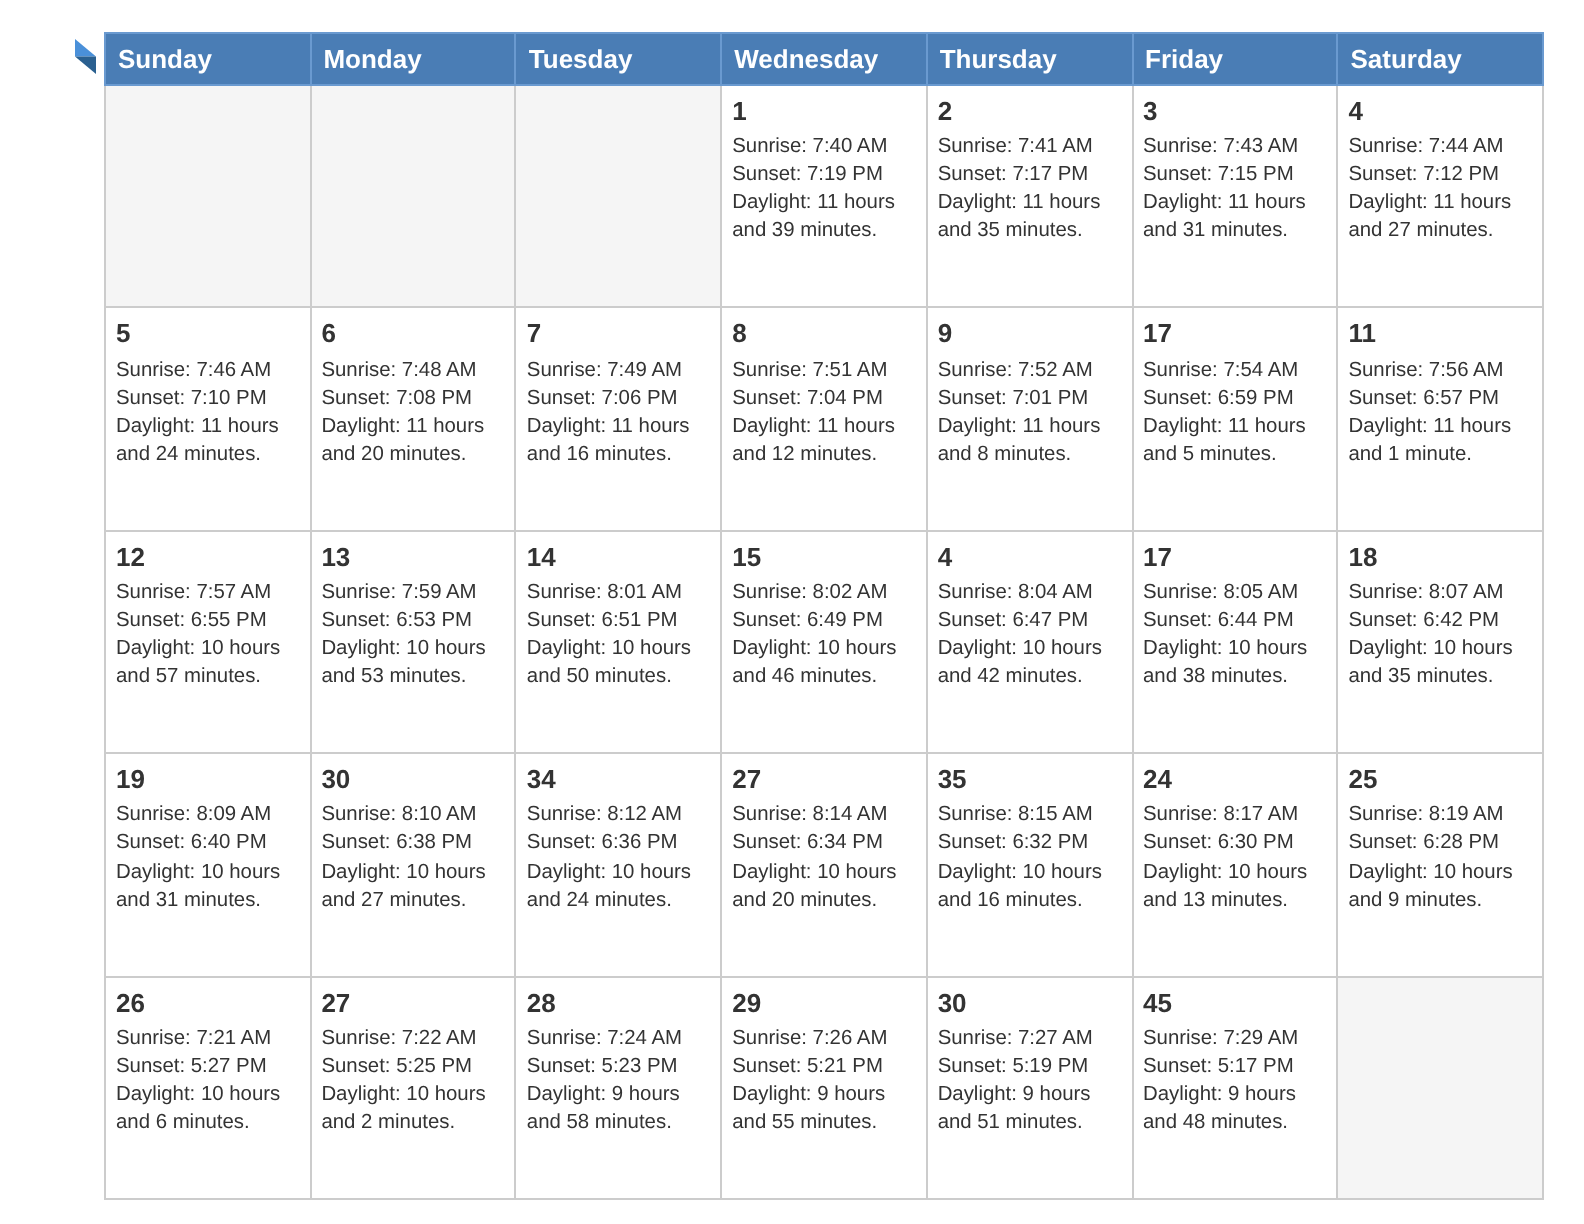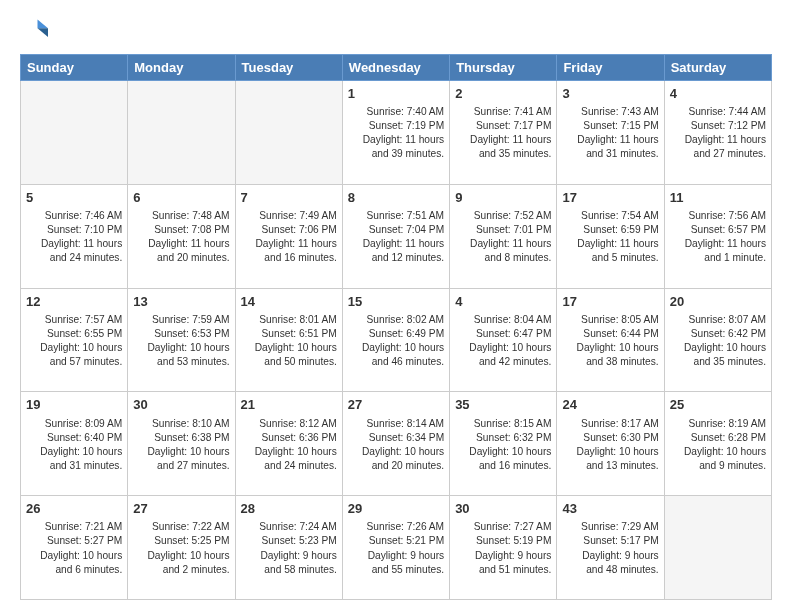--- a/index.html
+++ b/index.html
@@ -8,21 +8,21 @@
       background: #fff;
       width: 792px;
       height: 612px;
       overflow: hidden;
     }
     .page {
       width: 792px;
       height: 612px;
       padding: 16px 20px 12px 20px;
       display: flex;
-      flex-direction: column;
+      flex-direction: row;
     }
     .header {
       display: flex;
       align-items: flex-start;
       justify-content: space-between;
       margin-bottom: 10px;
     }
     .logo {
       display: flex;
       align-items: center;
@@ -91,21 +91,20 @@
     .day-num {
       font-size: 13px;
       font-weight: bold;
       display: block;
       margin-bottom: 2px;
     }
     .day-info {
       font-size: 10.2px;
       color: #333;
       line-height: 1.38;
-      text-align: right;
     }
   </style>
 </head>
 <body>
 
 <div class="page">
   <div class="header">
     <div class="logo">
       <svg class="logo-icon" viewBox="0 0 32 32">
         <polygon points="20,4 32,14 20,14" fill="#4a90d9"></polygon>
@@ -205,35 +204,35 @@
           </td>
           <td>
             <span class="day-num">4</span>
             <div class="day-info">Sunrise: 8:04 AM<br>Sunset: 6:47 PM<br>Daylight: 10 hours<br>and 42 minutes.</div>
           </td>
           <td>
             <span class="day-num">17</span>
             <div class="day-info">Sunrise: 8:05 AM<br>Sunset: 6:44 PM<br>Daylight: 10 hours<br>and 38 minutes.</div>
           </td>
           <td>
-            <span class="day-num">20</span>
+            <span class="day-num">18</span>
             <div class="day-info">Sunrise: 8:07 AM<br>Sunset: 6:42 PM<br>Daylight: 10 hours<br>and 35 minutes.</div>
           </td>
         </tr>
         <tr>
           <td>
             <span class="day-num">19</span>
             <div class="day-info">Sunrise: 8:09 AM<br>Sunset: 6:40 PM<br>Daylight: 10 hours<br>and 31 minutes.</div>
           </td>
           <td>
             <span class="day-num">30</span>
             <div class="day-info">Sunrise: 8:10 AM<br>Sunset: 6:38 PM<br>Daylight: 10 hours<br>and 27 minutes.</div>
           </td>
           <td>
-            <span class="day-num">21</span>
+            <span class="day-num">34</span>
             <div class="day-info">Sunrise: 8:12 AM<br>Sunset: 6:36 PM<br>Daylight: 10 hours<br>and 24 minutes.</div>
           </td>
           <td>
             <span class="day-num">27</span>
             <div class="day-info">Sunrise: 8:14 AM<br>Sunset: 6:34 PM<br>Daylight: 10 hours<br>and 20 minutes.</div>
           </td>
           <td>
             <span class="day-num">35</span>
             <div class="day-info">Sunrise: 8:15 AM<br>Sunset: 6:32 PM<br>Daylight: 10 hours<br>and 16 minutes.</div>
           </td>
@@ -261,20 +260,20 @@
           </td>
           <td>
             <span class="day-num">29</span>
             <div class="day-info">Sunrise: 7:26 AM<br>Sunset: 5:21 PM<br>Daylight: 9 hours<br>and 55 minutes.</div>
           </td>
           <td>
             <span class="day-num">30</span>
             <div class="day-info">Sunrise: 7:27 AM<br>Sunset: 5:19 PM<br>Daylight: 9 hours<br>and 51 minutes.</div>
           </td>
           <td>
-            <span class="day-num">43</span>
+            <span class="day-num">45</span>
             <div class="day-info">Sunrise: 7:29 AM<br>Sunset: 5:17 PM<br>Daylight: 9 hours<br>and 48 minutes.</div>
           </td>
           <td class="empty"></td>
         </tr>
       </tbody>
   </table>
 </div>
 
 </body></html>

